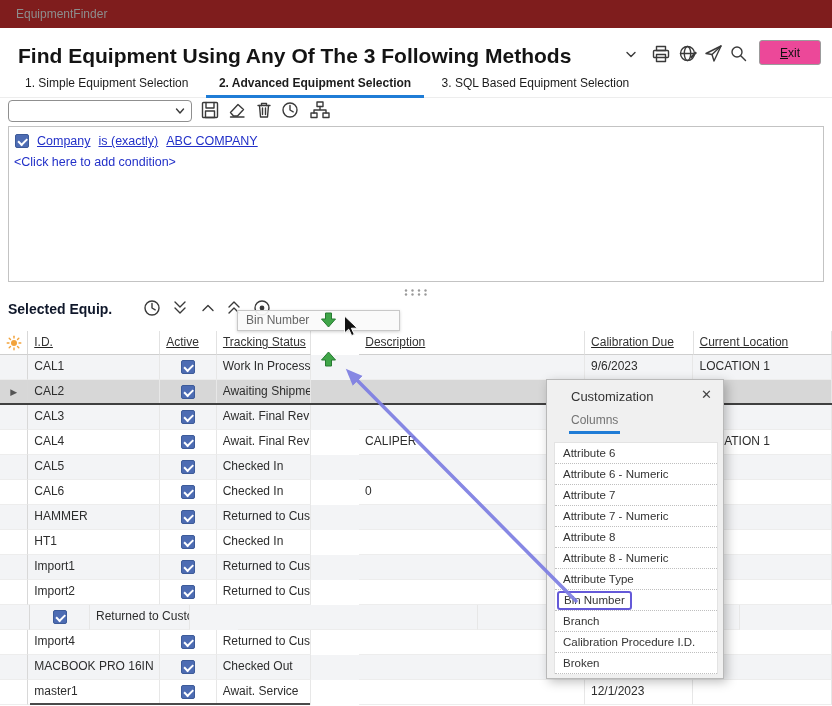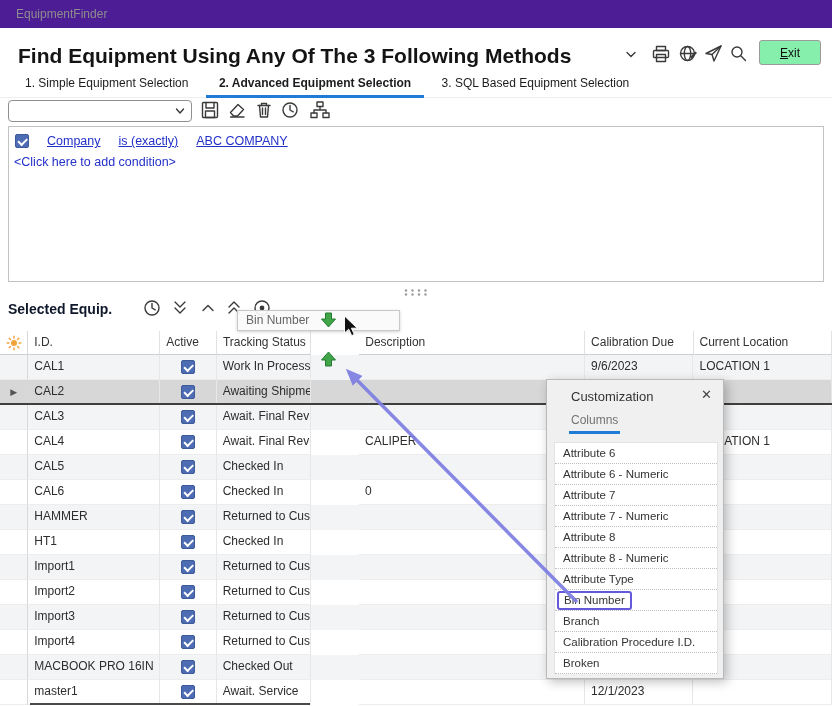--- a/index.html
+++ b/index.html
@@ -4,68 +4,68 @@
 <style>
   * { box-sizing: border-box; margin: 0; padding: 0; }
   html, body { width: 832px; height: 706px; }
   body {
     position: relative;
     font-family: "Liberation Sans", "DejaVu Sans", sans-serif;
     background: #fff; color: #222; overflow: hidden;
   }
 
   
-  .titlebar { position:absolute; left:0; top:0; width:832px; height:28px; background:#4c1d95; }
+  .titlebar { position:absolute; left:0; top:0; width:832px; height:28px; background:#7f1d1d; }
   .titlebar .wt { position:absolute; left:16px; top:7px; font-size:12px; color:#8d8d8d; }
 
   
   .page-title { position:absolute; left:18px; top:44px; font-size:21px; font-weight:bold; color:#141414; }
   .hicon { position:absolute; top:44px; width:22px; height:22px; cursor:pointer; }
   #i-chevron { left:623px; top:47px; }
   #i-printer { left:651px; }
   #i-preview { left:678px; }
   #i-send    { left:704px; }
   #i-search  { left:729px; }
-  .exit-btn { position:absolute; left:759px; top:40px; width:62px; height:25px; background:#86efac;
+  .exit-btn { position:absolute; left:759px; top:40px; width:62px; height:25px; background:#ec4899;
     border:1px solid #9b9b9b; border-radius:3px; font-size:12px; font-family:inherit; color:#111; cursor:pointer; }
 
   
   .tabbar { position:absolute; left:0; top:71px; width:832px; height:27px; padding-left:12px; border-bottom:1px solid #ededed; white-space:nowrap; }
   .tab { display:inline-block; height:27px; line-height:25px; padding:0 13px; font-size:12px; color:#1c1c1c; cursor:pointer; }
   .tab.active { font-weight:bold; border-bottom:3px solid var(--accent); }
 
   
   .toolbar-combo { position:absolute; left:8px; top:100px; width:184px; height:22px; border:1px solid #8f8f8f;
     border-radius:4px; background:#fff; cursor:pointer; }
   .toolbar-combo svg { position:absolute; right:5px; top:4px; }
   .ticon { position:absolute; top:100px; width:20px; height:20px; cursor:pointer; }
   #t-save{left:200px;} #t-clear{left:227px;} #t-delete{left:254px;} #t-history{left:280px;} #t-tree{left:309px;}
 
   
   .cond-panel { position:absolute; left:8px; top:126px; width:816px; height:156px; border:1px solid #c3c3c3; background:#fff; }
-  .cond-row { position:absolute; left:6px; top:7px; display:flex; align-items:center; gap:18px; font-size:12.5px; }
+  .cond-row { position:absolute; left:6px; top:7px; display:flex; align-items:center; gap:8px; font-size:12.5px; }
   .cond-link { color:var(--link); text-decoration:underline; cursor:pointer; }
   .cond-add { position:absolute; left:5px; top:28px; font-size:12.5px; color:var(--link); cursor:pointer; }
 
   .cb { display:inline-block; width:14px; height:14px; background:var(--check); border:1px solid #3d5b99; border-radius:2px; position:relative; flex:0 0 auto; }
   .cb::after { content:""; position:absolute; left:2px; top:3px; width:7px; height:3.5px;
     border-left:2px solid #fff; border-bottom:2px solid #fff; transform:rotate(-45deg); }
 
   
   .splitter { position:absolute; left:0; top:282px; width:832px; height:10px; cursor:row-resize; }
   .grip { position:absolute; left:403px; top:1px; }
 
   
   .section-title { position:absolute; left:8px; top:301px; font-size:14px; font-weight:bold; color:#0f172a; }
   .sicon { position:absolute; top:298px; width:20px; height:20px; cursor:pointer; }
   #s-history{left:142px;} #s-ddown{left:170px;} #s-up{left:198px;} #s-dup{left:224px;} #s-target{left:252px;}
 
   
   .grid { position:absolute; left:0; top:331px; width:832px; }
-  .ghrow { display:flex; height:24px; }
+  .ghrow { display:flex; height:24px;text-decoration:underline; }
   .hcell { border-bottom:1px solid #cfcfcf; border-right:1px solid #e2e2e2; background:#fff; font-size:12px; color:#333;
     line-height:23px; padding-left:6px; overflow:hidden; white-space:nowrap; cursor:pointer; }
   .c-ind{width:30px;} .c-id{width:140px;} .c-active{width:60px;} .c-track{width:100px;}
   .c-desc{width:240px;margin-left:48px;} .c-due{width:115px;} .c-loc{width:147px;}
   .hcell.c-ind { display:flex; align-items:center; justify-content:center; padding-left:0; border-right:1px solid #d8d8d8; }
   .grow { display:flex; height:25px; }
   .grow.even { background:#f3f4f6; }
   .grow.odd { background:#fff; }
   .grow.selected { background:#d7d7d7; border-bottom:2px solid #3f3f3f; }
   .cell { border-right:1px solid #e7e7e7; border-bottom:1px solid #ededed; font-size:12px; color:#2d2d2d;
@@ -383,21 +383,20 @@
         <div class="cell c-active cbcell">
           <span class="cb"></span>
         </div>
         <div class="cell c-track">Returned to Customer</div>
         <div class="cell c-desc"></div>
         <div class="cell c-due"></div>
         <div class="cell c-loc"></div>
       </div>
       <div class="grow even">
         <div class="cell c-ind"></div>
-        <div class="cell c-id">Import3</div>
         <div class="cell c-active cbcell">
           <span class="cb"></span>
         </div>
         <div class="cell c-track">Returned to Customer</div>
         <div class="cell c-desc"></div>
         <div class="cell c-due"></div>
         <div class="cell c-loc"></div>
       </div>
       <div class="grow odd">
         <div class="cell c-ind"></div>

